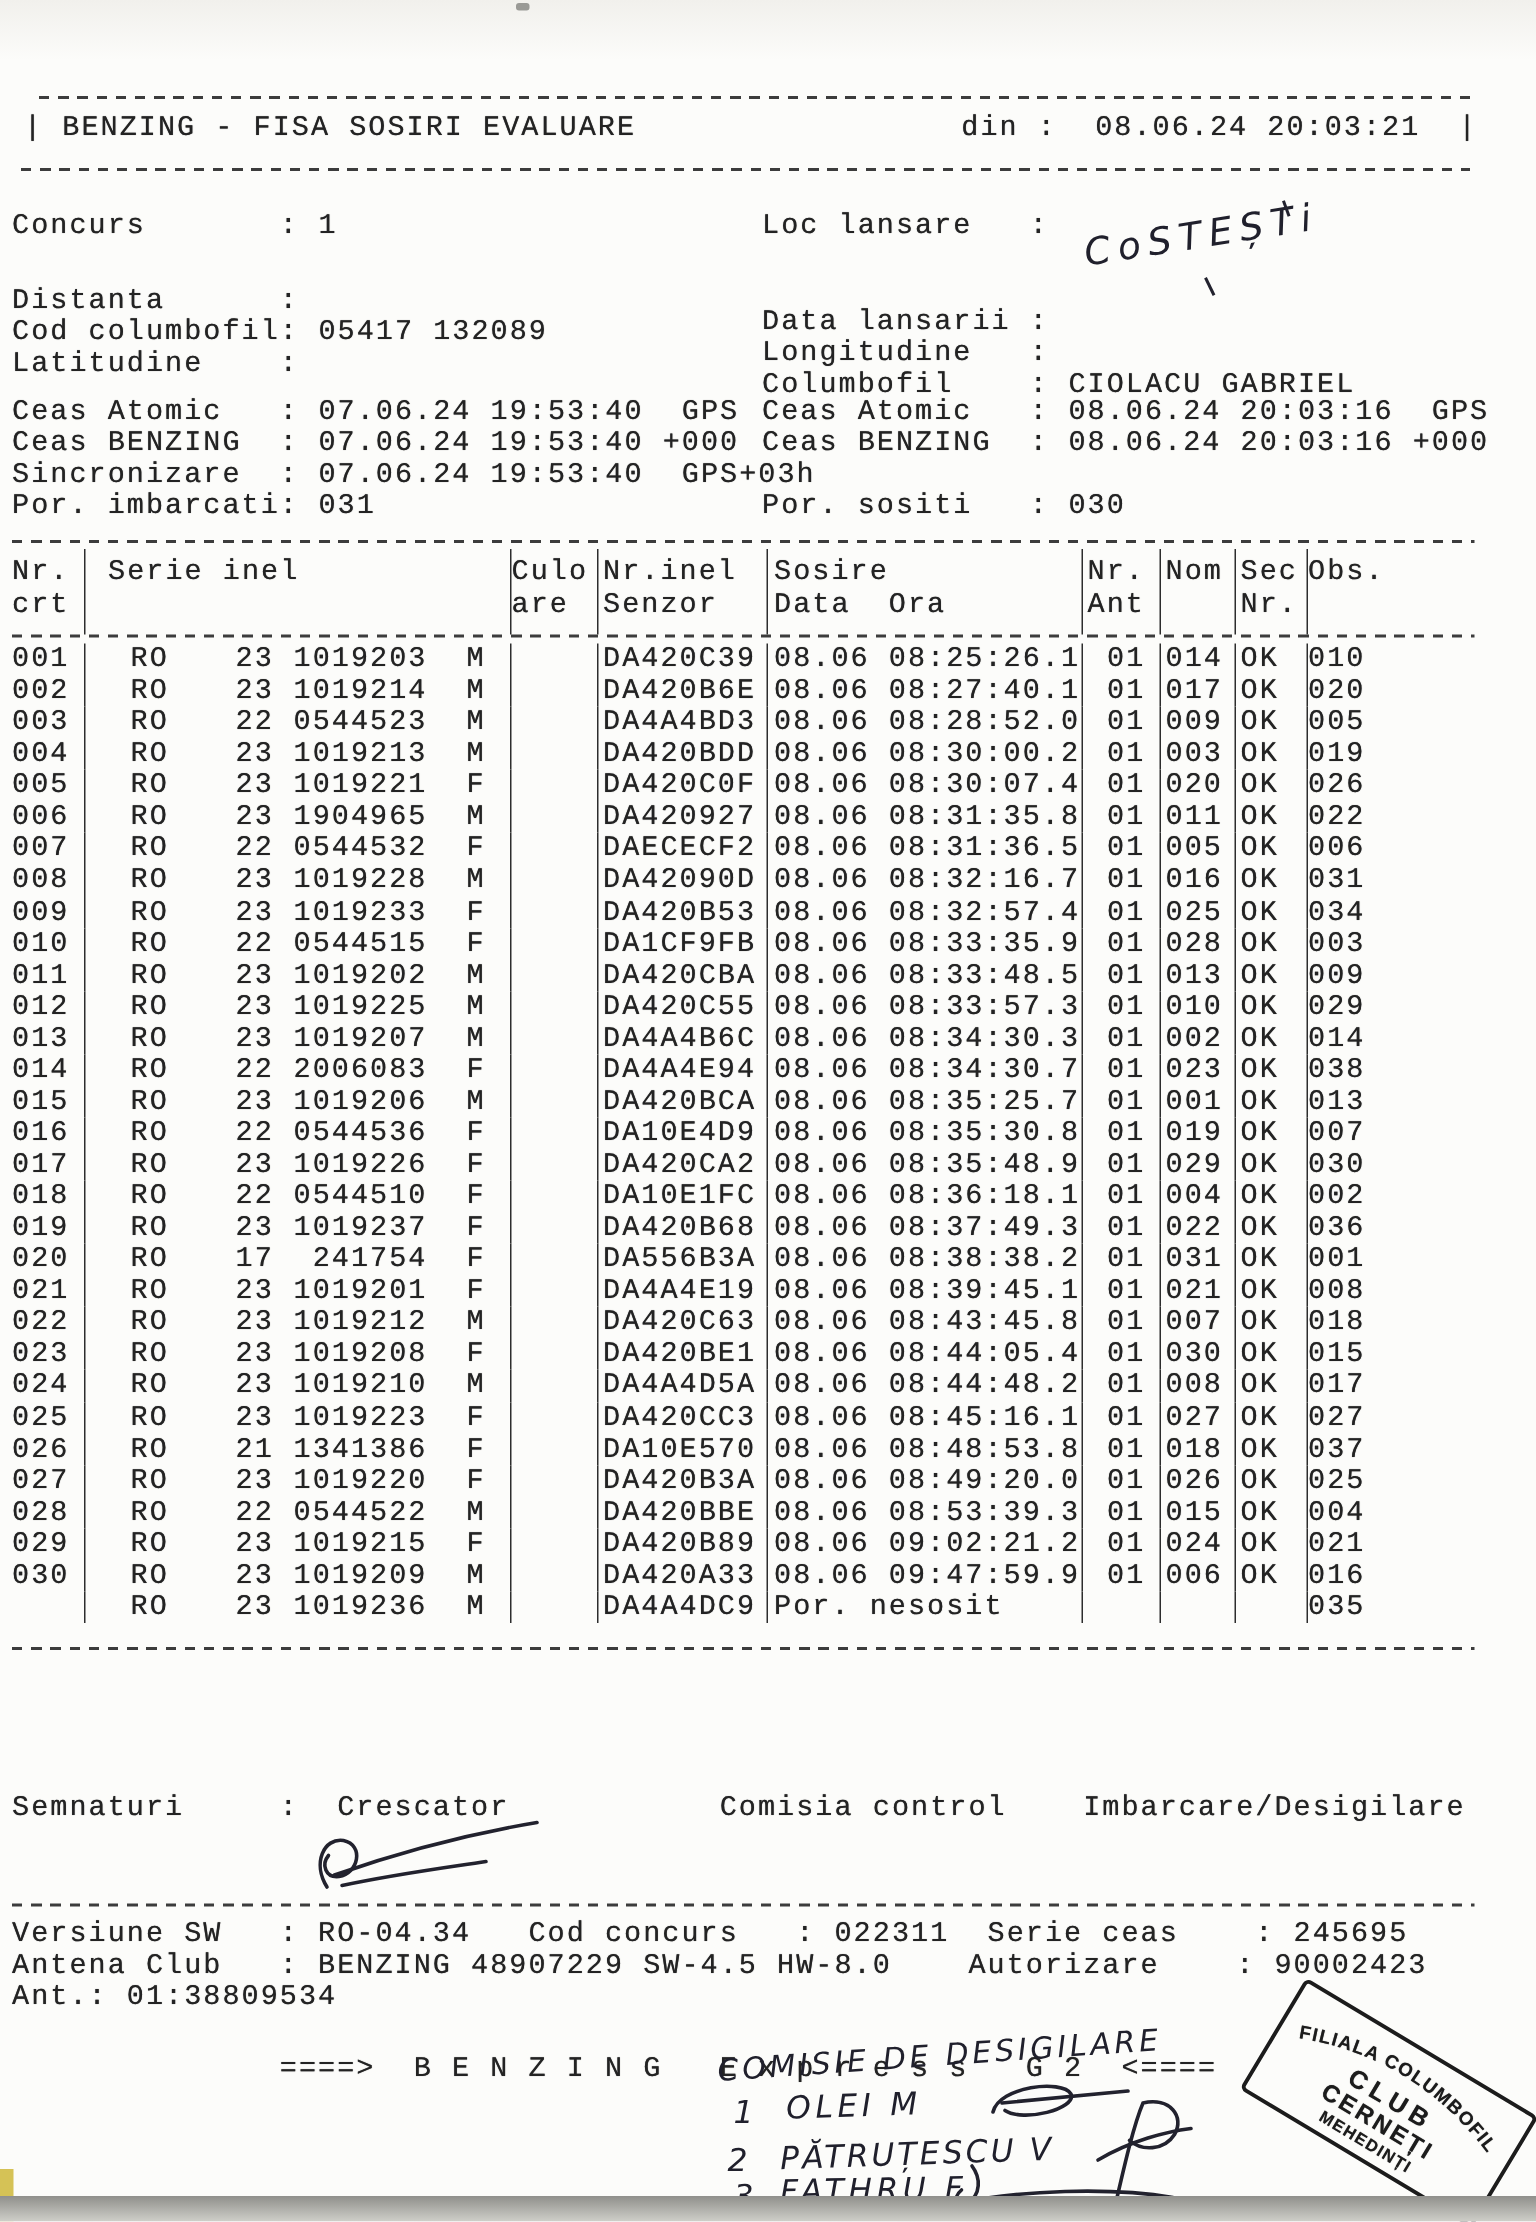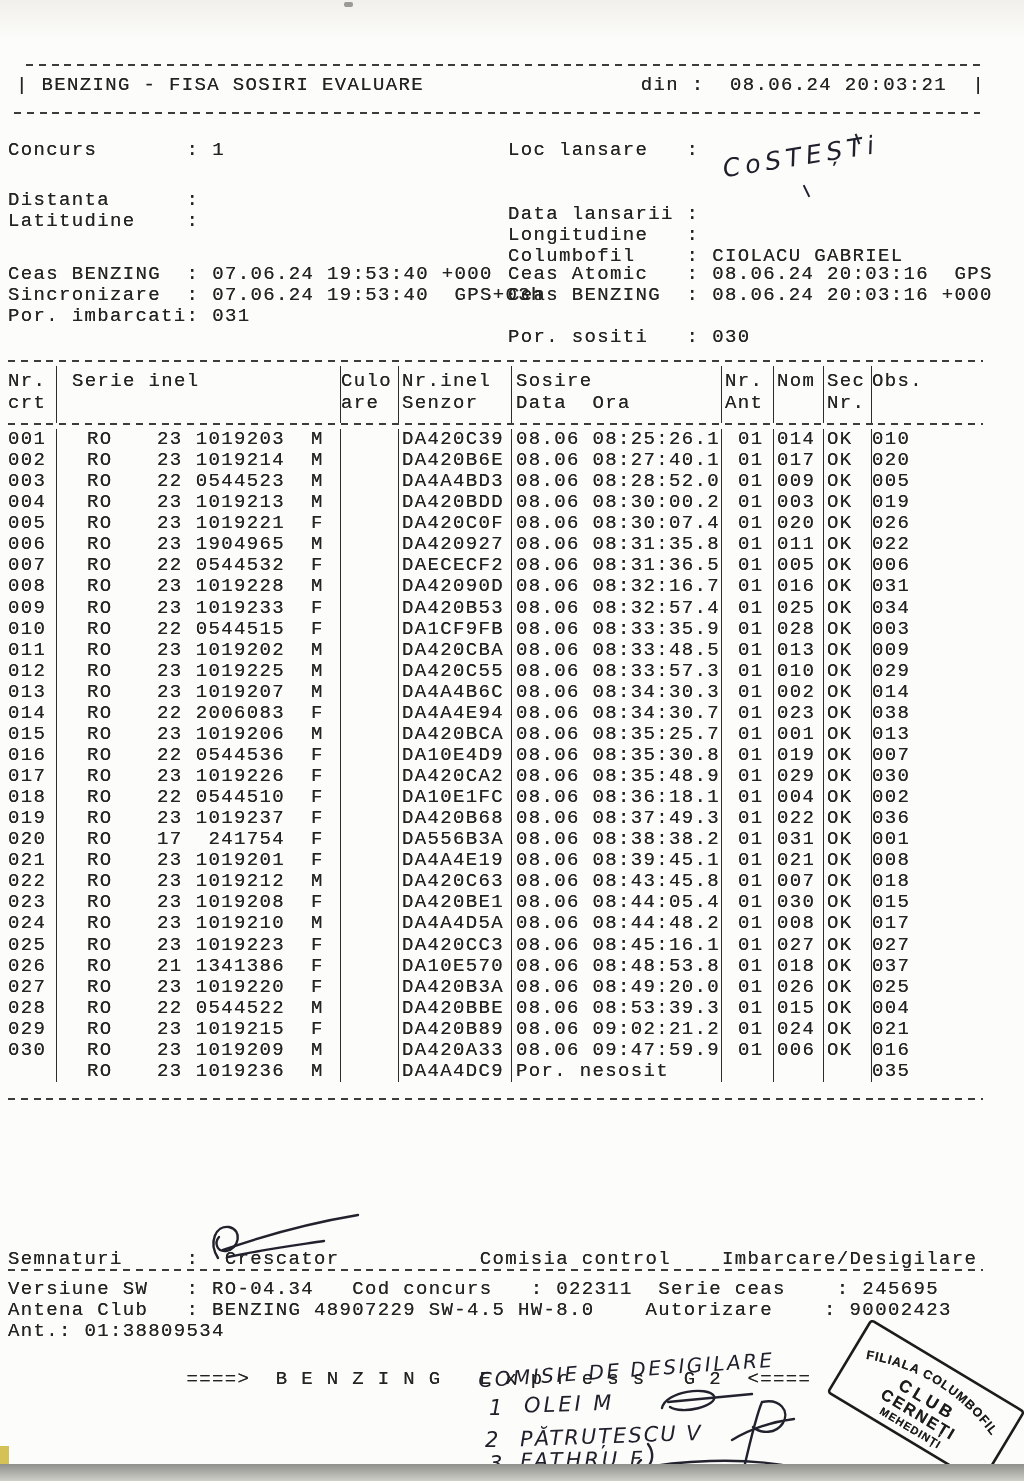--- a/index.html
+++ b/index.html
@@ -67,28 +67,30 @@
   <div class="dash" style="left:14px;top:112px;width:966px;"></div>
 
   <div class="block" style="left:8px;top:140px;">
       <div class="tline"><span class="lab">Concurs       :</span><span class="val">1</span></div>
     </div>
   <div class="block" style="left:508px;top:140px;">
       <div class="tline"><span class="lab">Loc lansare   :</span></div>
     </div>
   <div class="block" style="left:8px;top:190px;">
       <div class="tline"><span class="lab">Distanta      :</span></div>
+      <div class="tline"><span class="lab">Cod columbofil:</span><span class="val">05417 132089</span></div>
       <div class="tline"><span class="lab">Latitudine    :</span></div>
     </div>
   <div class="block" style="left:508px;top:204px;">
       <div class="tline"><span class="lab">Data lansarii :</span></div>
       <div class="tline"><span class="lab">Longitudine   :</span></div>
       <div class="tline"><span class="lab">Columbofil    :</span><span class="val">CIOLACU GABRIEL</span></div>
     </div>
   <div class="block" style="left:8px;top:264px;">
+      <div class="tline"><span class="lab">Ceas Atomic   :</span><span class="val">07.06.24 19:53:40  GPS</span></div>
       <div class="tline"><span class="lab">Ceas BENZING  :</span><span class="val">07.06.24 19:53:40 +000</span></div>
       <div class="tline"><span class="lab">Sincronizare  :</span><span class="val">07.06.24 19:53:40  GPS+03h</span></div>
       <div class="tline"><span class="lab">Por. imbarcati:</span><span class="val">031</span></div>
     </div>
   <div class="block" style="left:508px;top:264px;">
       <div class="tline"><span class="lab">Ceas Atomic   :</span><span class="val">08.06.24 20:03:16  GPS</span></div>
       <div class="tline"><span class="lab">Ceas BENZING  :</span><span class="val">08.06.24 20:03:16 +000</span></div>
       <div class="tline"></div>
       <div class="tline"><span class="lab">Por. sositi   :</span><span class="val">030</span></div>
     </div>
@@ -456,21 +458,21 @@
         <div class="tcell c5"></div>
         <div class="tcell c6"></div>
         <div class="tcell c7"></div>
         <div class="tcell c8">035</div>
       </div>
     </div>
 
   <div class="dash" style="left:8px;top:423px;width:975px;"></div>
   <div class="dash" style="left:8px;top:1098px;width:975px;"></div>
 
-  <div class="pline" style="left:8px;top:1248px;">Semnaturi     :  Crescator           Comisia control    Imbarcare/Desigilare</div>
+  <div class="pline" style="left:8px;top:1194px;">Semnaturi     :  Crescator           Comisia control    Imbarcare/Desigilare</div>
 
   <svg class="pen" style="left:198px;top:1204px;" width="172" height="64" viewBox="0 0 172 64">
     <path d="M20,54 C10,38 18,21 31,23 C45,26 41,45 28,47 C19,48 16,39 21,33"></path>
     <path d="M25,46 C62,33 112,19 160,11"></path>
     <path d="M30,53 C68,45 100,41 126,37"></path>
   </svg>
 
   <div class="dash" style="left:8px;top:1269px;width:975px;"></div>
 
   <div class="pline" style="left:8px;top:1278px;">Versiune SW   : RO-04.34   Cod concurs   : 022311  Serie ceas    : 245695</div>

